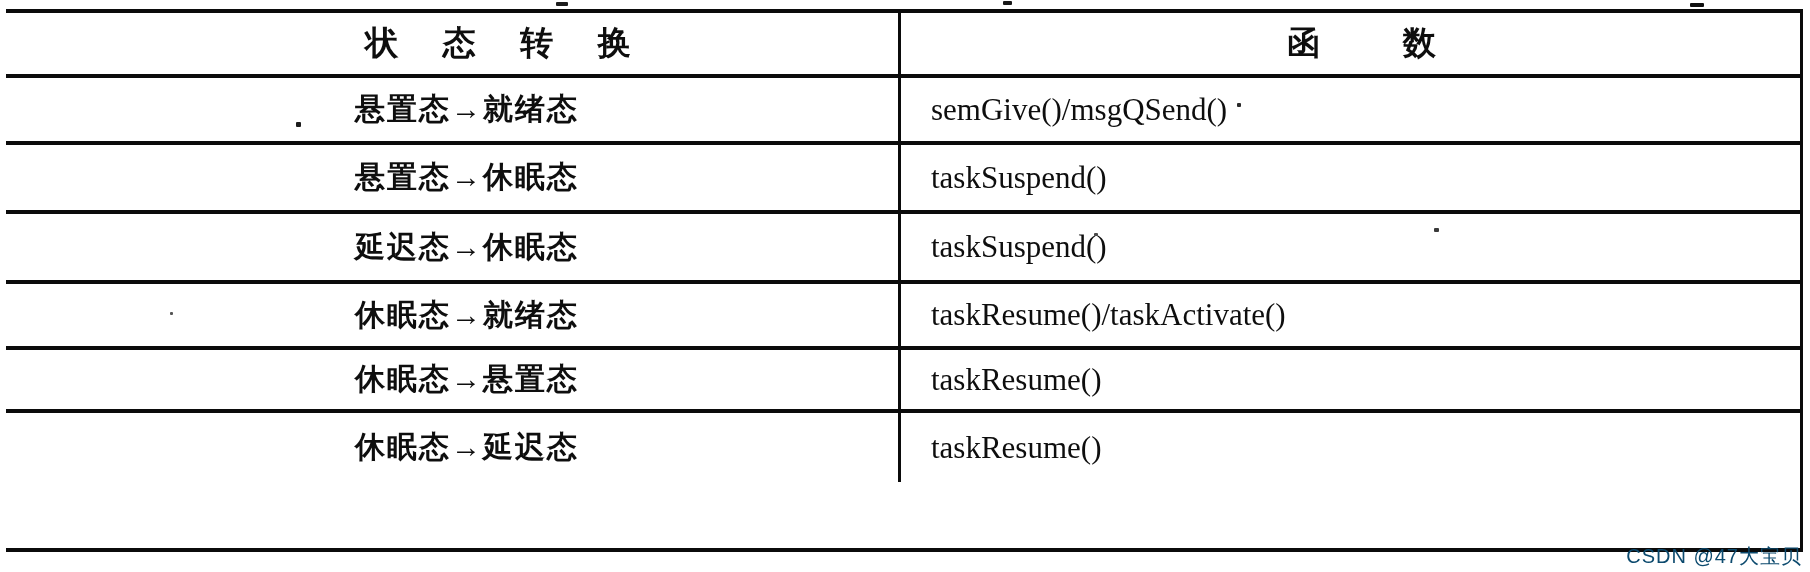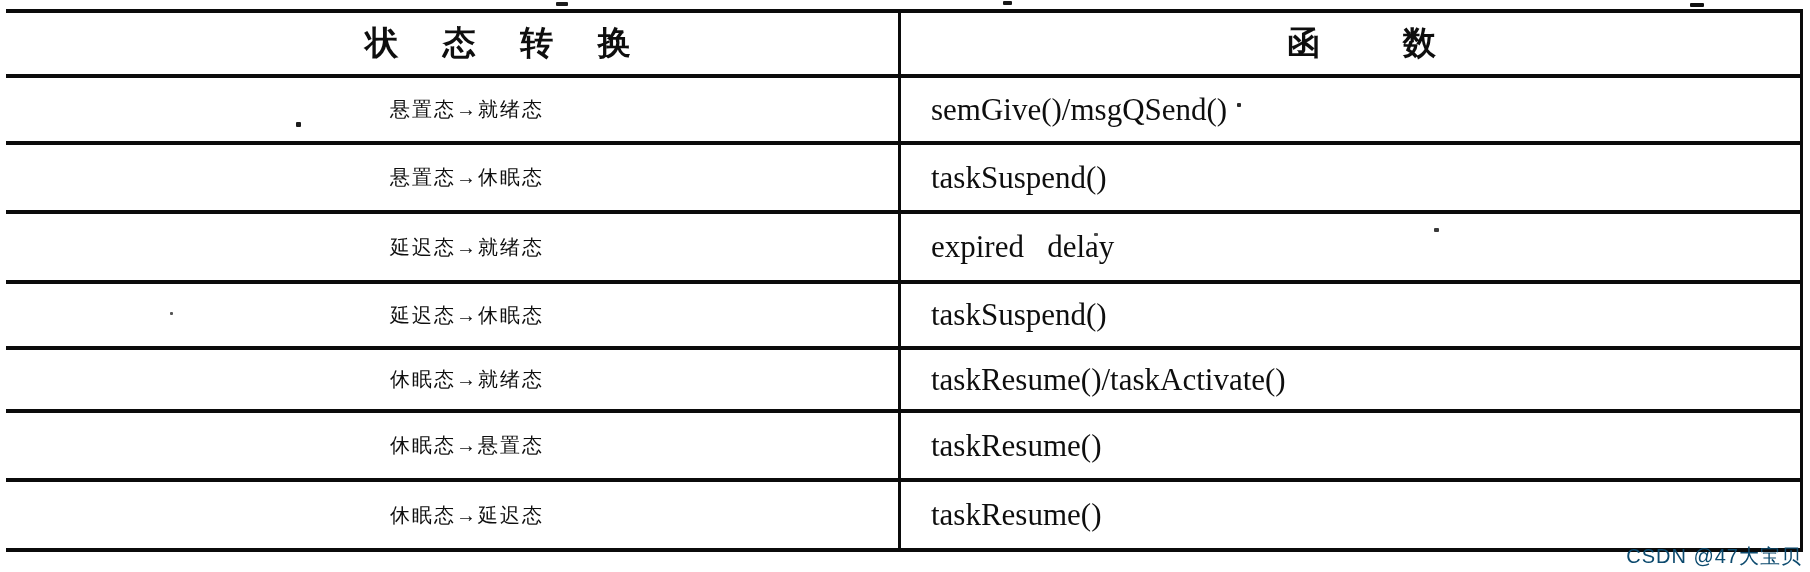--- a/index.html
+++ b/index.html
@@ -37,22 +37,22 @@
   .cell {
     display: flex;
     align-items: center;
     overflow: hidden;
   }
   .cell-left {
     justify-content: center;
     border-right: 3px solid #0b0b0b;
   }
   .cell-left .cn {
-    font-size: 20px;
-    font-weight: 400;
+    font-size: 30px;
+    font-weight: 700;
     letter-spacing: 2px;
     transform: translateX(15px);
     white-space: pre;
   }
   .cell-right { justify-content: flex-start; }
   .cell-right .fn {
     font-size: 31px;
     font-weight: 500;
     padding-left: 30px;
     white-space: pre;
@@ -123,28 +123,20 @@
 
     <div class="t-row">
       <div class="cell cell-left">
         <span class="cn">悬置态→休眠态</span>
       </div>
       <div class="cell cell-right">
         <span class="fn">taskSuspend()</span>
       </div>
     </div>
 
-    <div class="t-row">
-      <div class="cell cell-left">
-        <span class="cn">延迟态→就绪态</span>
-      </div>
-      <div class="cell cell-right">
-        <span class="fn">expired   delay</span>
-      </div>
-    </div>
 
     <div class="t-row">
       <div class="cell cell-left">
         <span class="cn">延迟态→休眠态</span>
       </div>
       <div class="cell cell-right">
         <span class="fn">taskSuspend()</span>
       </div>
     </div>
 

